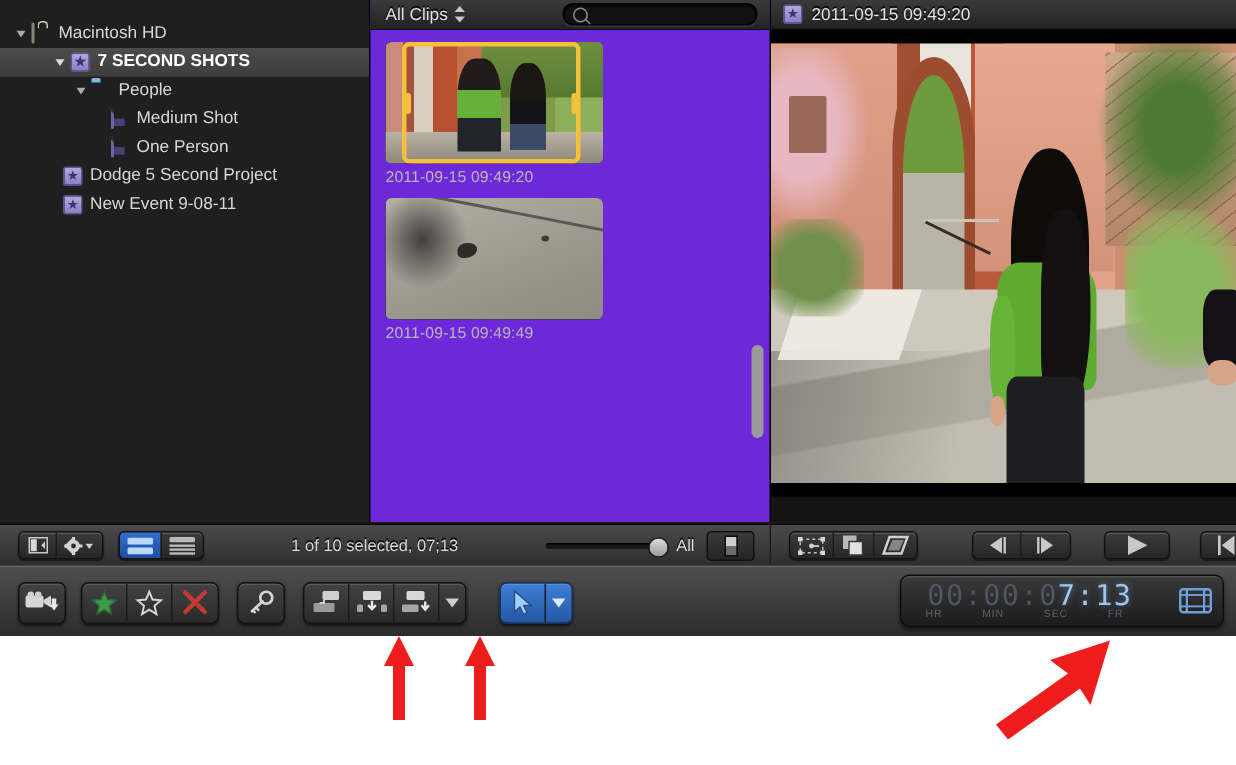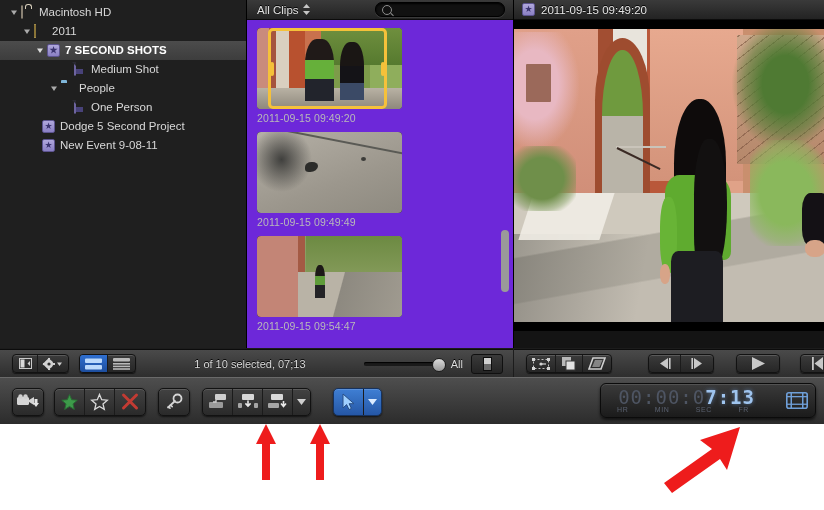--- a/index.html
+++ b/index.html
@@ -5,21 +5,21 @@
   html,body{margin:0;padding:0;background:#fff;}
   body{width:824px;height:510px;font-family:"Liberation Sans",sans-serif;overflow:hidden;position:relative;}
   .app{position:absolute;left:0;top:0;width:824px;height:424px;background:#1c1c1c;}
 
   
   .sidebar{position:absolute;left:0;top:0;width:246px;height:348px;background:#1f1f1f;
            border-right:1px solid #000;}
   .sb-header{height:19px;background:linear-gradient(#4a4a4a,#343434);
              border-bottom:1px solid #0c0c0c;display:flex;align-items:center;padding-left:6px;
              font-size:11.5px;font-weight:bold;color:#e8e8e8;text-shadow:0 -1px 0 #000;letter-spacing:.1px;}
-  .tree{padding-top:3px;}
+  .tree{padding-top:13px;}
   .row{height:19px;display:flex;align-items:center;font-size:11.5px;color:#d8d8d8;
        white-space:nowrap;padding-left:4px;}
   .row.sel{background:linear-gradient(#4c4c4c,#3d3d3d);color:#fff;font-weight:bold;}
   .tw{width:12px;flex:0 0 12px;display:flex;align-items:center;justify-content:center;}
   .tw svg{display:block;}
   .ico{width:15px;height:14px;flex:0 0 15px;margin-right:4px;position:relative;}
   .lbl{line-height:1;}
   
   .ic-hd{width:12px;height:13px;margin-left:1px;background:linear-gradient(#f7f2e6,#d6cdb9);
          border-radius:2px;border:1px solid #8a8274;position:relative;box-sizing:border-box;}
@@ -185,21 +185,21 @@
 
   
   .hud{position:absolute;right:8px;top:383px;width:216px;height:35px;border-radius:6px;
        background:linear-gradient(#3a3a3a,#1b1b1b);border:1px solid #0b0b0b;
        box-shadow:0 1px 0 rgba(255,255,255,.13) inset,0 2px 3px rgba(0,0,0,.6);
        display:flex;align-items:center;padding:0 6px;box-sizing:border-box;}
   .tc{flex:1;position:relative;height:100%;}
   .tc-num{position:absolute;left:8px;top:4px;right:30px;text-align:right;
           font-family:"DejaVu Sans Mono",monospace;font-size:19px;letter-spacing:1px;line-height:1;}
   .tc-dim{color:#4e5563;}
-  .tc-hi{color:#9fc4ee;text-shadow:0 0 4px rgba(120,170,235,.55);font-weight:bold;}
+  .tc-hi{color:#9fc4ee;text-shadow:0 0 4px rgba(120,170,235,.55);}
   .tc-units{position:absolute;left:10px;top:22px;right:30px;display:flex;justify-content:space-between;
           font-size:7px;color:#5a6170;letter-spacing:.6px;padding-right:6px;}
   .hud-icon{width:24px;height:18px;flex:0 0 24px;display:flex;align-items:center;justify-content:center;}
 
   
   .notes{position:absolute;left:0;top:424px;width:824px;height:86px;background:#fff;}
   svg{overflow:visible;}
 </style>
 </head>
 <body>
@@ -213,61 +213,51 @@
         <span style="width:4px"></span>
         <span class="tw">
           <svg width="7" height="7" viewBox="0 0 7 7">
               <path d="M0 1.5 L6 1.5 L3 6 Z" fill="#aaa"></path>
             </svg>
         </span>
         <span class="ico"><span class="ic-hd"></span></span>
         <span class="lbl">Macintosh HD</span>
       </div>
 
-      <div class="row">
-        <span style="width:17px"></span>
-        <span class="tw">
-          <svg width="7" height="7" viewBox="0 0 7 7">
-              <path d="M0 1.5 L6 1.5 L3 6 Z" fill="#aaa"></path>
-            </svg>
-        </span>
-        <span class="ico"><span class="ic-cal"></span></span>
-        <span class="lbl">2011</span>
-      </div>
 
       <div class="row sel">
         <span style="width:30px"></span>
         <span class="tw">
           <svg width="7" height="7" viewBox="0 0 7 7">
               <path d="M0 1.5 L6 1.5 L3 6 Z" fill="#ddd"></path>
             </svg>
         </span>
         <span class="ico">
             <span class="ic-star">
               <i>★</i>
             </span>
           </span>
         <span class="lbl">7 SECOND SHOTS</span>
       </div>
 
       <div class="row">
-        <span style="width:68px"></span>
-        <span class="ico"><span class="ic-kw"></span></span>
-        <span class="lbl">Medium Shot</span>
-      </div>
-
-      <div class="row">
         <span style="width:44px"></span>
         <span class="tw">
           <svg width="7" height="7" viewBox="0 0 7 7">
               <path d="M0 1.5 L6 1.5 L3 6 Z" fill="#aaa"></path>
             </svg>
         </span>
         <span class="ico"><span class="ic-folder"></span></span>
         <span class="lbl">People</span>
+      </div>
+
+      <div class="row">
+        <span style="width:68px"></span>
+        <span class="ico"><span class="ic-kw"></span></span>
+        <span class="lbl">Medium Shot</span>
       </div>
 
       <div class="row">
         <span style="width:68px"></span>
         <span class="ico"><span class="ic-kw"></span></span>
         <span class="lbl">One Person</span>
       </div>
 
 
       <div class="row">
@@ -330,30 +320,20 @@
           <div class="t2">
               <div class="shade"></div>
               <div class="wire"></div>
               <div class="sp1"></div>
               <div class="sp2"></div>
             </div>
         </div>
         <div class="clip-name">2011-09-15 09:49:49</div>
       </div>
 
-      <div class="clip">
-        <div class="thumb">
-          <div class="t3">
-              <div class="tree"></div>
-              <div class="walk"></div>
-              <div class="per"></div>
-            </div>
-        </div>
-        <div class="clip-name">2011-09-15 09:54:47</div>
-      </div>
 
       <div class="vscroll"></div>
     </div>
   </div>
 
   <div class="viewer">
     <div class="vw-header">
       <span class="ic-star">
           <i>★</i>
         </span>

